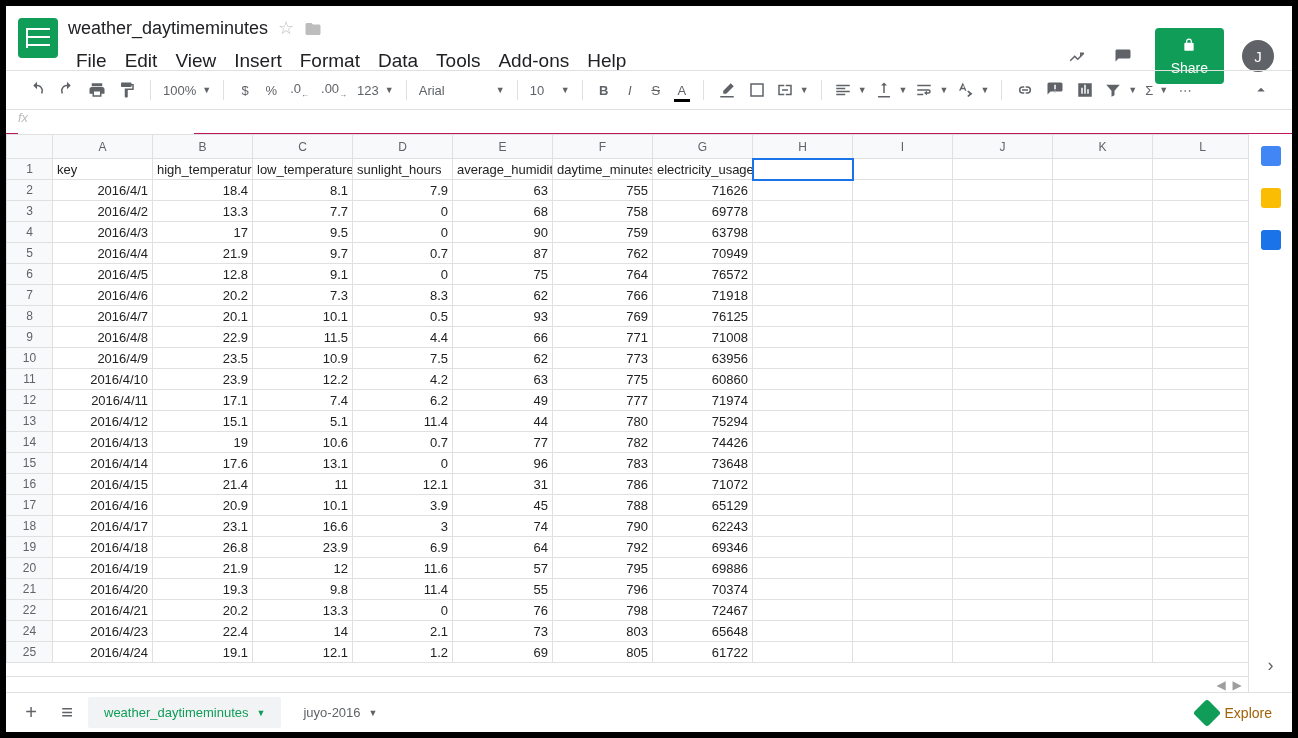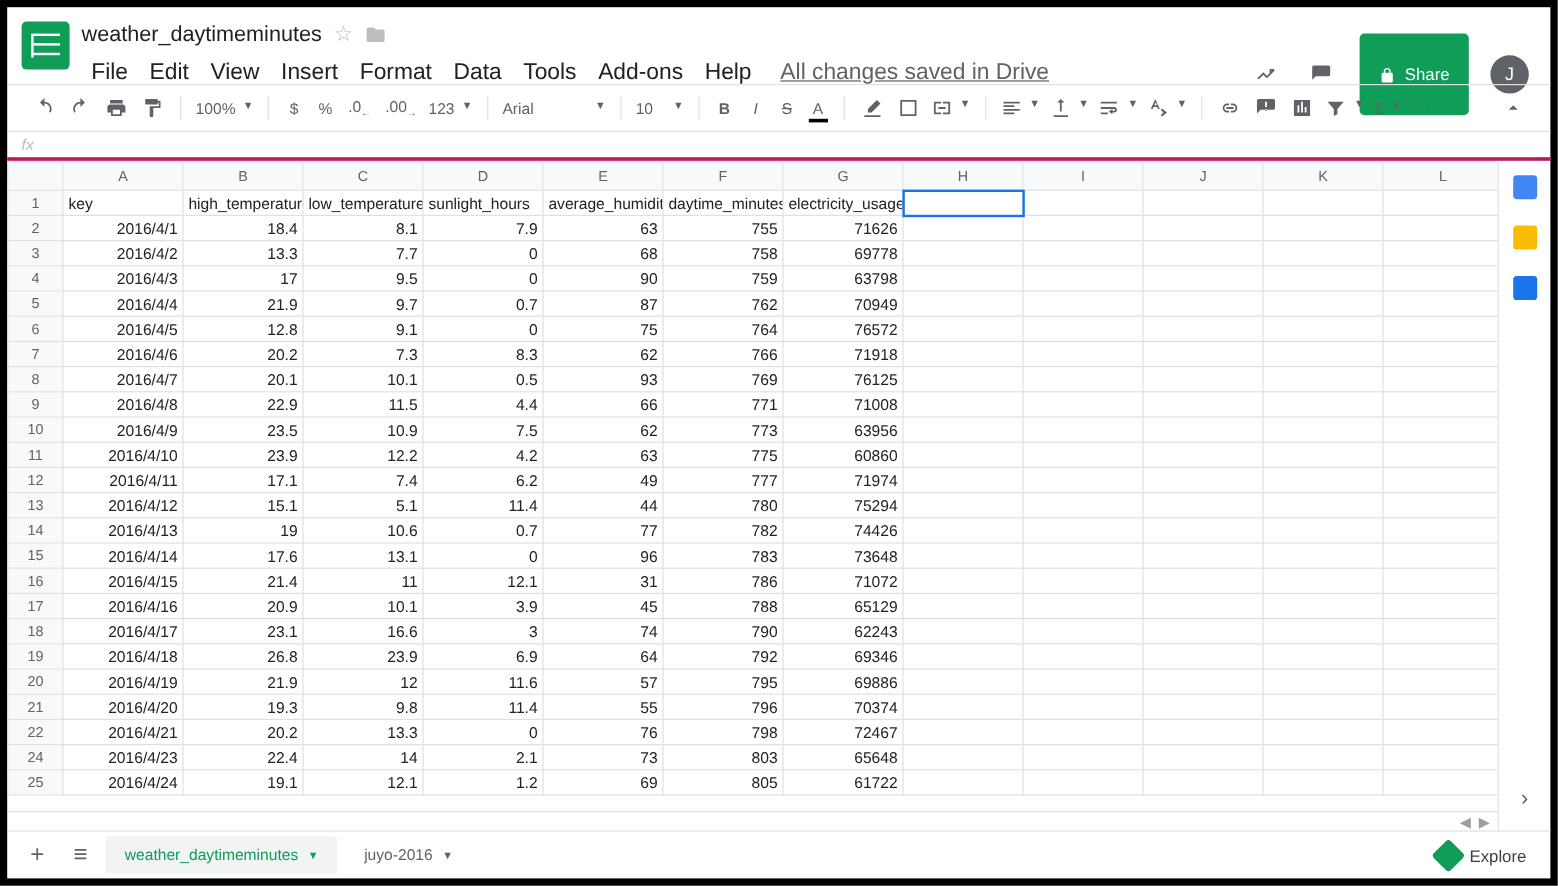--- a/index.html
+++ b/index.html
@@ -15,32 +15,32 @@
   .doc-head { flex: 1; }
   .doc-title-row { display: flex; align-items: center; gap: 10px; height: 28px; }
   .doc-title { font-size: 18px; color: #202124; }
   .star { color: #bdbdbd; font-size: 18px; }
   .folder { color: #bdbdbd; font-size: 18px; }
   .menus { display: flex; gap: 2px; margin-top: 4px; font-size: 19px; color: #202124; align-items: center; }
   .menus span { padding: 4px 8px; border-radius: 3px; cursor: default; }
   .menus .drive-status { color: #5f6368; text-decoration: underline; margin-left: 6px; }
   .right-titlebar { display: flex; align-items: center; gap: 18px; margin-top: 14px; margin-right: 6px; }
   .icon-btn { color: #5f6368; font-size: 20px; width: 28px; text-align: center; }
-  .share-btn { background: #0f9d58; color: #fff; border-radius: 4px; padding: 26px 16px; font-size: 14px; font-weight: 500; display: flex; align-items: center; gap: 8px; }
+  .share-btn { background: #0f9d58; color: #fff; border-radius: 4px; padding: 8px 16px; font-size: 14px; font-weight: 500; display: flex; align-items: center; gap: 8px; flex-direction: column; }
   .share-btn .lock { font-size: 14px; }
   .avatar { width: 32px; height: 32px; border-radius: 50%; background: #5f6368; color: #fff; display: flex; align-items: center; justify-content: center; font-size: 15px; }
   .toolbar { border-top: 1px solid #e0e0e0; border-bottom: 1px solid #e0e0e0; height: 40px; display: flex; align-items: center; padding: 0 18px; gap: 4px; color: #5f6368; font-size: 13px; }
   .toolbar .sep { width: 1px; height: 20px; background: #e0e0e0; margin: 0 6px; }
   .toolbar .tb { padding: 4px 4px; min-width: 22px; text-align: center; }
-  .toolbar .dd { display: inline-flex; gap: 6px; padding: 0 2px; }
+  .toolbar .dd { display: inline-flex; align-items: center; gap: 6px; padding: 0 2px; }
   .toolbar .dd .caret { font-size: 9px; color: #5f6368; }
   .toolbar .text-color { position: relative; }
   .toolbar .text-color::after { content: ""; position: absolute; left: 3px; right: 3px; bottom: 0; height: 3px; background: #000; }
   .toolbar .collapse { margin-left: auto; }
-  .fxbar { height: 24px; border-bottom: 3px solid #be185d; display: flex; align-items: center; padding: 0 12px; color: #bdbdbd; font-style: italic; font-size: 13px; }
+  .fxbar { height: 24px; border-bottom: 1px solid #be185d; display: flex; align-items: flex-start; padding: 0 12px; color: #bdbdbd; font-style: italic; font-size: 13px; flex-direction: column; }
   .fxbar .fx { width: 34px; }
   .fxbar input { border: none; outline: none; flex: 1; font-size: 13px; }
   .body { flex: 1; display: flex; min-height: 0; }
   .sheet-area { flex: 1; overflow: hidden; position: relative; display: flex; flex-direction: column; }
   .grid-wrap { flex: 1; overflow: hidden; position: relative; }
   table.grid { border-collapse: collapse; table-layout: fixed; width: 1218px; font-size: 13px; color: #222; }
   table.grid th, table.grid td { border: 1px solid #e0e0e0; height: 21px; padding: 0 4px; overflow: hidden; white-space: nowrap; }
   table.grid thead th { background: #f8f9fa; color: #5f6368; font-weight: normal; text-align: center; font-size: 12px; height: 24px; }
   table.grid .rowhead { background: #f8f9fa; color: #5f6368; text-align: center; width: 46px; font-size: 12px; }
   table.grid .corner { background: #f8f9fa; width: 46px; }
@@ -55,21 +55,21 @@
   .sidepanel .sp { width: 20px; height: 20px; border-radius: 3px; }
   .sp-cal { background: #4285f4; }
   .sp-keep { background: #fbbc04; }
   .sp-tasks { background: #1a73e8; border-radius: 50%; }
   .sp-expand { margin-top: auto; margin-bottom: 16px; color: #5f6368; font-size: 18px; }
   .tabs { height: 40px; border-top: 1px solid #e0e0e0; display: flex; align-items: center; padding: 0 10px; gap: 6px; }
   .tabs .tab-add, .tabs .tab-all { color: #5f6368; width: 30px; text-align: center; font-size: 20px; }
   .tabs .tab { padding: 8px 16px; font-size: 13px; color: #5f6368; border-radius: 2px; display: flex; align-items: center; gap: 8px; }
   .tabs .tab.active { color: #0f9d58; font-weight: 500; background: #f1f3f4; box-shadow: inset 0 -2px 0 transparent; }
   .tabs .tab .caret { font-size: 9px; }
-  .explore { margin-left: auto; display: flex; align-items: center; gap: 8px; color: #404040; font-size: 14px; padding-right: 10px; }
+  .explore { margin-left: auto; display: flex; align-items: center; gap: 8px; color: #a16207; font-size: 14px; padding-right: 10px; }
   .explore .ex-icon { width: 20px; height: 20px; background: #0f9d58; transform: rotate(45deg); border-radius: 3px; }
   svg.ic { width: 18px; height: 18px; fill: currentColor; vertical-align: middle; }
 </style>
 </head>
 <body>
 
 <div class="frame">
 
   <div class="titlebar">
     <div class="doc-icon"></div>
@@ -86,21 +86,20 @@
       <div class="menus">
         <span>File</span>
         <span>Edit</span>
         <span>View</span>
         <span>Insert</span>
         <span>Format</span>
         <span>Data</span>
         <span>Tools</span>
         <span>Add-ons</span>
         <span>Help</span>
-        <span class="drive-status">All changes saved in Drive</span>
       </div>
     </div>
     <div class="right-titlebar">
       <span class="icon-btn">
         <svg class="ic" viewBox="0 0 24 24">
             <path d="M3 17l6-6 4 4 8-8" stroke="#5f6368" stroke-width="2" fill="none"></path>
             <path d="M21 7l-4 0 0 4" stroke="#5f6368" stroke-width="2" fill="none"></path>
           </svg>
       </span>
       <span class="icon-btn">

